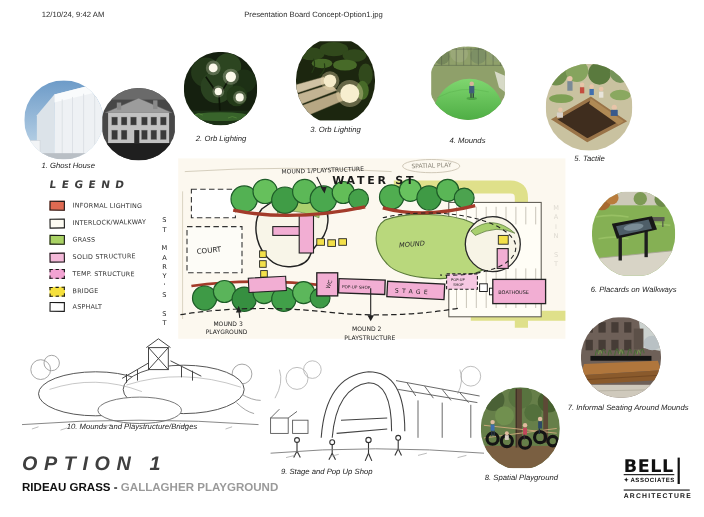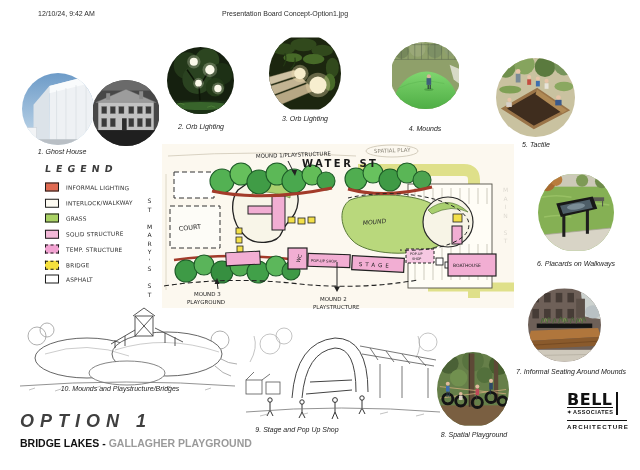--- a/index.html
+++ b/index.html
@@ -22,21 +22,21 @@
   .legend-label{font-family:"DejaVu Sans",sans-serif;font-size:5.8px;color:#2e2e2e;letter-spacing:.2px;white-space:nowrap}
   .vtext{writing-mode:vertical-rl;text-orientation:upright;font-family:"DejaVu Sans",sans-serif;
          font-size:6px;letter-spacing:1.5px;color:#1c1c1c;white-space:nowrap}
   .hand{font-family:"DejaVu Sans",sans-serif}
   
   .option{left:20px;top:411px;font-size:18px;font-style:italic;letter-spacing:6px;
           color:#3f3f3f;font-weight:700;white-space:nowrap}
   .projectline{left:20px;top:437px;font-size:10.5px;font-weight:bold;color:#101010;white-space:nowrap}
   .projectline .client{color:#9a9a9a}
   
-  .logo{left:567px;top:392px;width:60px;color:#111}
+  .logo{left:567px;top:416px;width:60px;color:#111}
   .logo-top{border-right:2px solid #111;padding-right:3px;display:inline-block}
   .bell{font-family:"DejaVu Sans",sans-serif;font-size:16px;font-weight:800;letter-spacing:.5px;line-height:15px}
   .assoc{border-top:1.5px solid #111;font-size:5.5px;font-weight:bold;letter-spacing:.5px;
          padding-top:1px;display:flex;align-items:center;gap:1px;white-space:nowrap}
   .arch{border-top:1.5px solid #111;margin-top:2px;font-size:6.2px;font-weight:600;
         letter-spacing:1.1px;padding-top:2px;white-space:nowrap}
 </style>
 </head>
 <body>
 
@@ -561,21 +561,21 @@
         <line x1="122" y1="106" x2="119" y2="112"></line>
         <line x1="122" y1="106" x2="125" y2="112"></line>
  </g>
  <path d="M6,110 Q100,102 200,110" stroke="#777" stroke-width=".8" fill="none"></path>
  <path d="M20,114 l8,-2 M60,113 l8,-2 M140,112 l8,-2 M176,114 l8,-2" stroke="#999" stroke-width=".6" fill="none"></path>
 </svg>
 </div>
 <div class="abs caption" style="left:232px;top:426px;width:130px">9. Stage and Pop Up Shop</div>
 
 <div class="abs option">OPTION 1</div>
-<div class="abs projectline"><span>BRIDGE LAKES</span><span> - </span><span class="client">GALLAGHER PLAYGROUND</span></div>
+<div class="abs projectline"><span>RIDEAU GRASS</span><span> - </span><span class="client">GALLAGHER PLAYGROUND</span></div>
 
 <div class="abs logo">
   <div class="logo-top">
     <div class="bell">BELL</div>
     <div class="assoc">
         <span>✦</span>
         <span>ASSOCIATES</span>
       </div>
   </div>
   <div class="arch">ARCHITECTURE</div>

